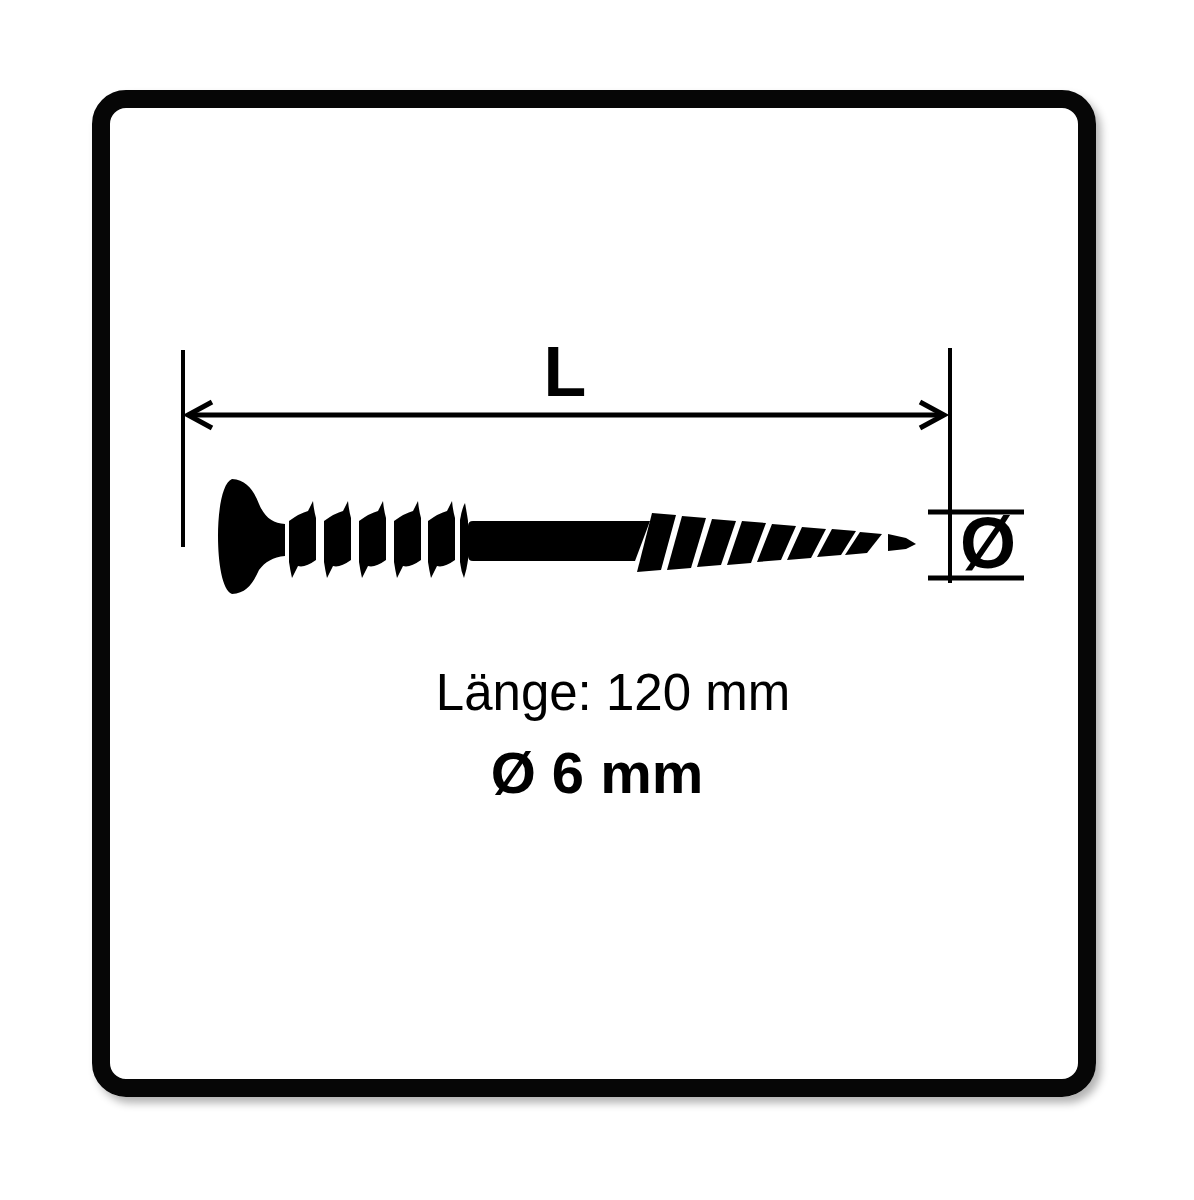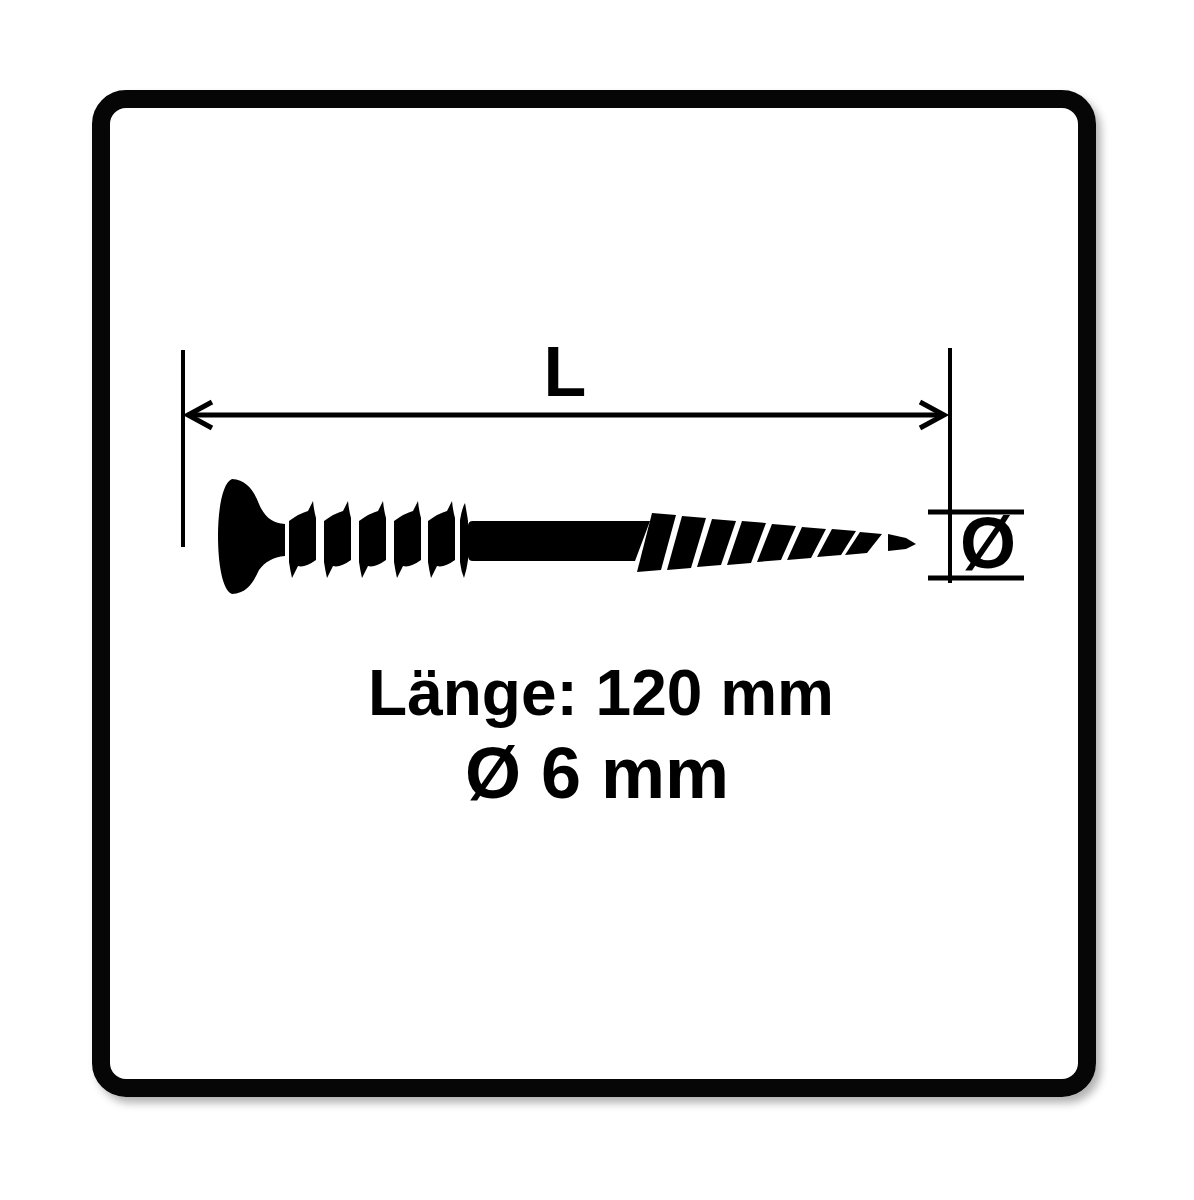--- a/index.html
+++ b/index.html
@@ -62,34 +62,34 @@
     position: absolute;
     left: 96px;
     top: 0;
     width: 1002px;
     text-align: center;
     color: #000;
   }
   .spec-line-1 {
     position: absolute;
     top: 653px;
-    left: 4px;
+    left: 16px;
     width: 100%;
-    font-size: 64px;
+    font-size: 51px;
     line-height: 80px;
-    font-weight: bold;
+    font-weight: normal;
     letter-spacing: 0px;
     white-space: nowrap;
   }
   .spec-line-2 {
     position: absolute;
     top: 733px;
     left: 0;
     width: 100%;
-    font-size: 72px;
+    font-size: 58px;
     line-height: 80px;
     font-weight: bold;
     white-space: nowrap;
     text-align: center;
   }
 </style>
 </head>
 <body>
 
 <div class="stage">

